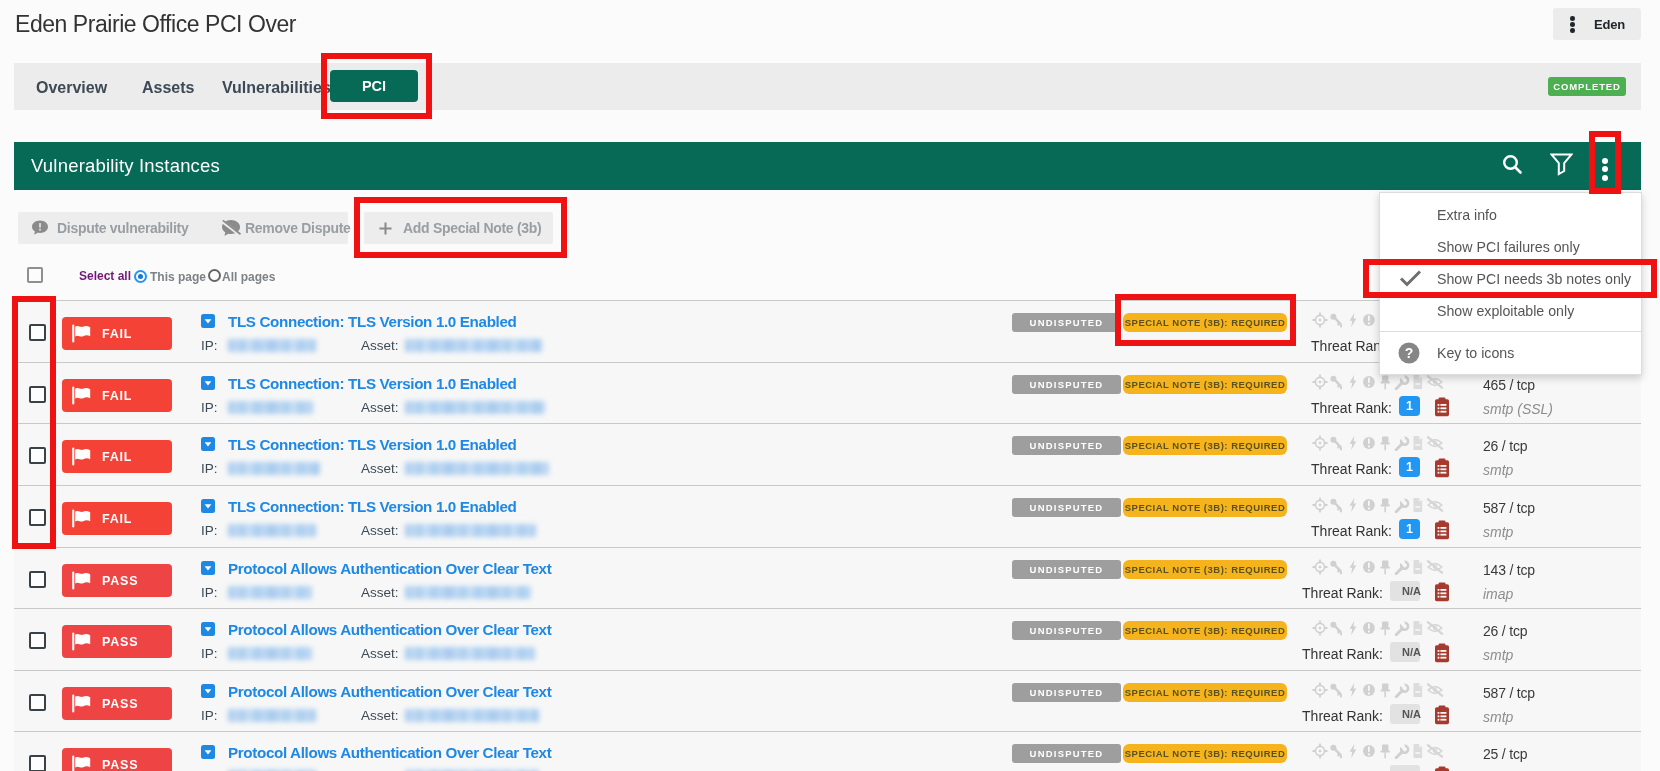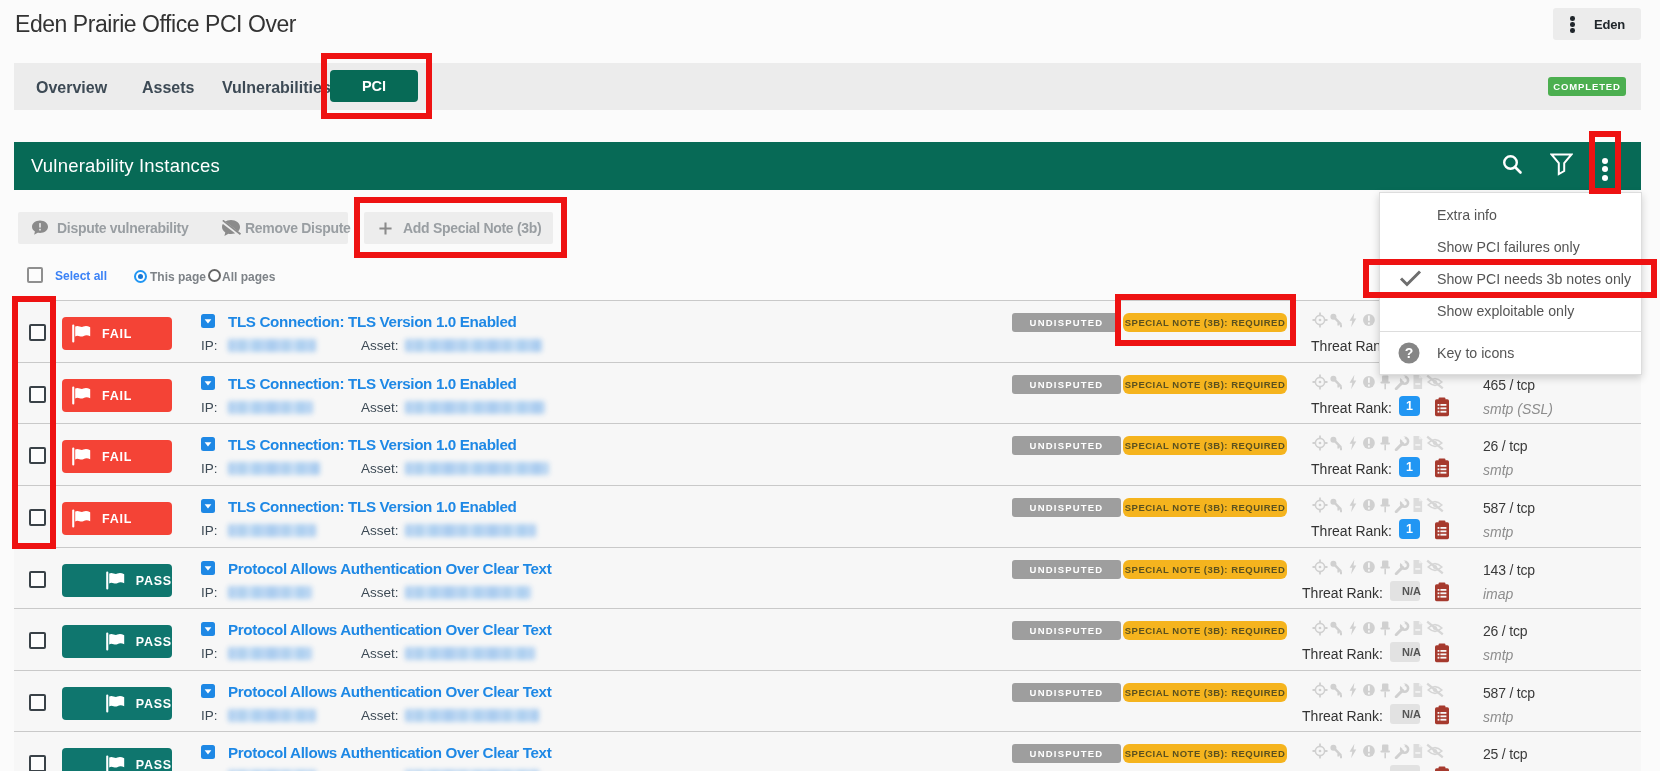--- a/index.html
+++ b/index.html
@@ -21,21 +21,21 @@
   text-align:center; line-height:19px; }
 #gbar { position:absolute; left:14px; top:142px; width:1627px; height:48px; background:#076a56; }
 #gbar h2 { position:absolute; left:17px; top:13px; font-size:18.5px; color:#fff; font-weight:400; letter-spacing:0.2px; }
 .toolbtn { position:absolute; top:212px; height:32px; background:#ededed; border-radius:2px;
   color:#999ea2; font-weight:700; font-size:14px; letter-spacing:-0.3px; }
 .toolbtn .lbl { position:absolute; top:8px; }
 .cb { position:absolute; width:17px; height:17px; border:2px solid #3a4248; border-radius:2px; background:#fdfdfd; }
 .row { position:absolute; left:14px; width:1627px; height:62px; background:#f7f7f7;
   border-top:1px solid #c9c9c9; }
 .fbadge,.pbadge { width:110px; height:33px; border-radius:4px; display:flex; align-items:center; }
-.fbadge { background:#f44336; } .pbadge { background:#0f766e;justify-content:flex-end; }
+.fbadge { background:#f44336; } .pbadge { background:#ef4444; }
 .fbadge svg,.pbadge svg { margin-left:10px; }
 .fbadge span,.pbadge span { color:#fff; font-size:12.5px; font-weight:700; letter-spacing:0.8px; margin-left:11px; }
 .rtitle { position:absolute; color:#1e88e5; font-weight:700; font-size:15.2px; letter-spacing:-0.35px; }
 .rline2 { position:absolute; font-size:13.5px; color:#3d4a55; }
 .blur { display:inline-block; height:13px; border-radius:2px; margin-right:0;
   background:repeating-linear-gradient(90deg,#a5c9ee 0px,#c0d9f3 8px,#aacded 15px,#cde1f6 21px,#a8cdef 28px,#bed8f3 36px,#a5c9ee 44px);
   filter:blur(2.8px); vertical-align:-2px; margin-left:3px; }
 .undisp { position:absolute; left:998px; top:12px; width:109px; height:19px; background:#9e9e9e;
   border-radius:3px; color:#fff; font-size:9.5px; font-weight:700; letter-spacing:1.2px;
   text-align:center; line-height:19px; }
@@ -104,21 +104,21 @@
   <span class="lbl" style="left:36px">Remove Dispute</span>
 </div>
 <div class="toolbtn" style="left:364px;width:189px">
   <svg style="position:absolute;left:15px;top:10px" width="13" height="13" viewBox="0 0 15 15">
     <path d="M7.5 0.5 V14.5 M0.5 7.5 H14.5" stroke="#8b8b8b" stroke-width="2.4"></path>
     </svg>
   <span class="lbl" style="left:39px">Add Special Note (3b)</span>
 </div>
 <div id="selrow">
   <span style="position:absolute;left:27px;top:267px;width:16px;height:16px;border:2px solid #8f8f8f;border-radius:2px;background:#fcfcfc"></span>
-  <span style="position:absolute;left:55px;top:269px;font-size:12px;font-weight:700;color:#3b82f6">Select all</span>
+  <span style="position:absolute;left:79px;top:269px;font-size:12px;font-weight:700;color:#701a75">Select all</span>
   <span style="position:absolute;left:134px;top:270px;width:13px;height:13px;border:2.5px solid #2196f3;border-radius:50%;background:#fff"></span>
   <span style="position:absolute;left:138px;top:274px;width:5px;height:5px;border-radius:50%;background:#1976d2"></span>
   <span style="position:absolute;left:150px;top:270px;font-size:12px;font-weight:700;color:#7d8287">This page</span>
   <span style="position:absolute;left:208px;top:269px;width:13px;height:13px;border:2px solid #666;border-radius:50%;background:#fff"></span>
   <span style="position:absolute;left:222px;top:270px;font-size:12px;font-weight:700;color:#7d8287">All pages</span>
 </div>
 <div class="row" style="top:300px">
   <span class="cb" style="left:15px;top:23px"></span>
   <div style="position:absolute;left:48px;top:16px">
       <div class="fbadge">

